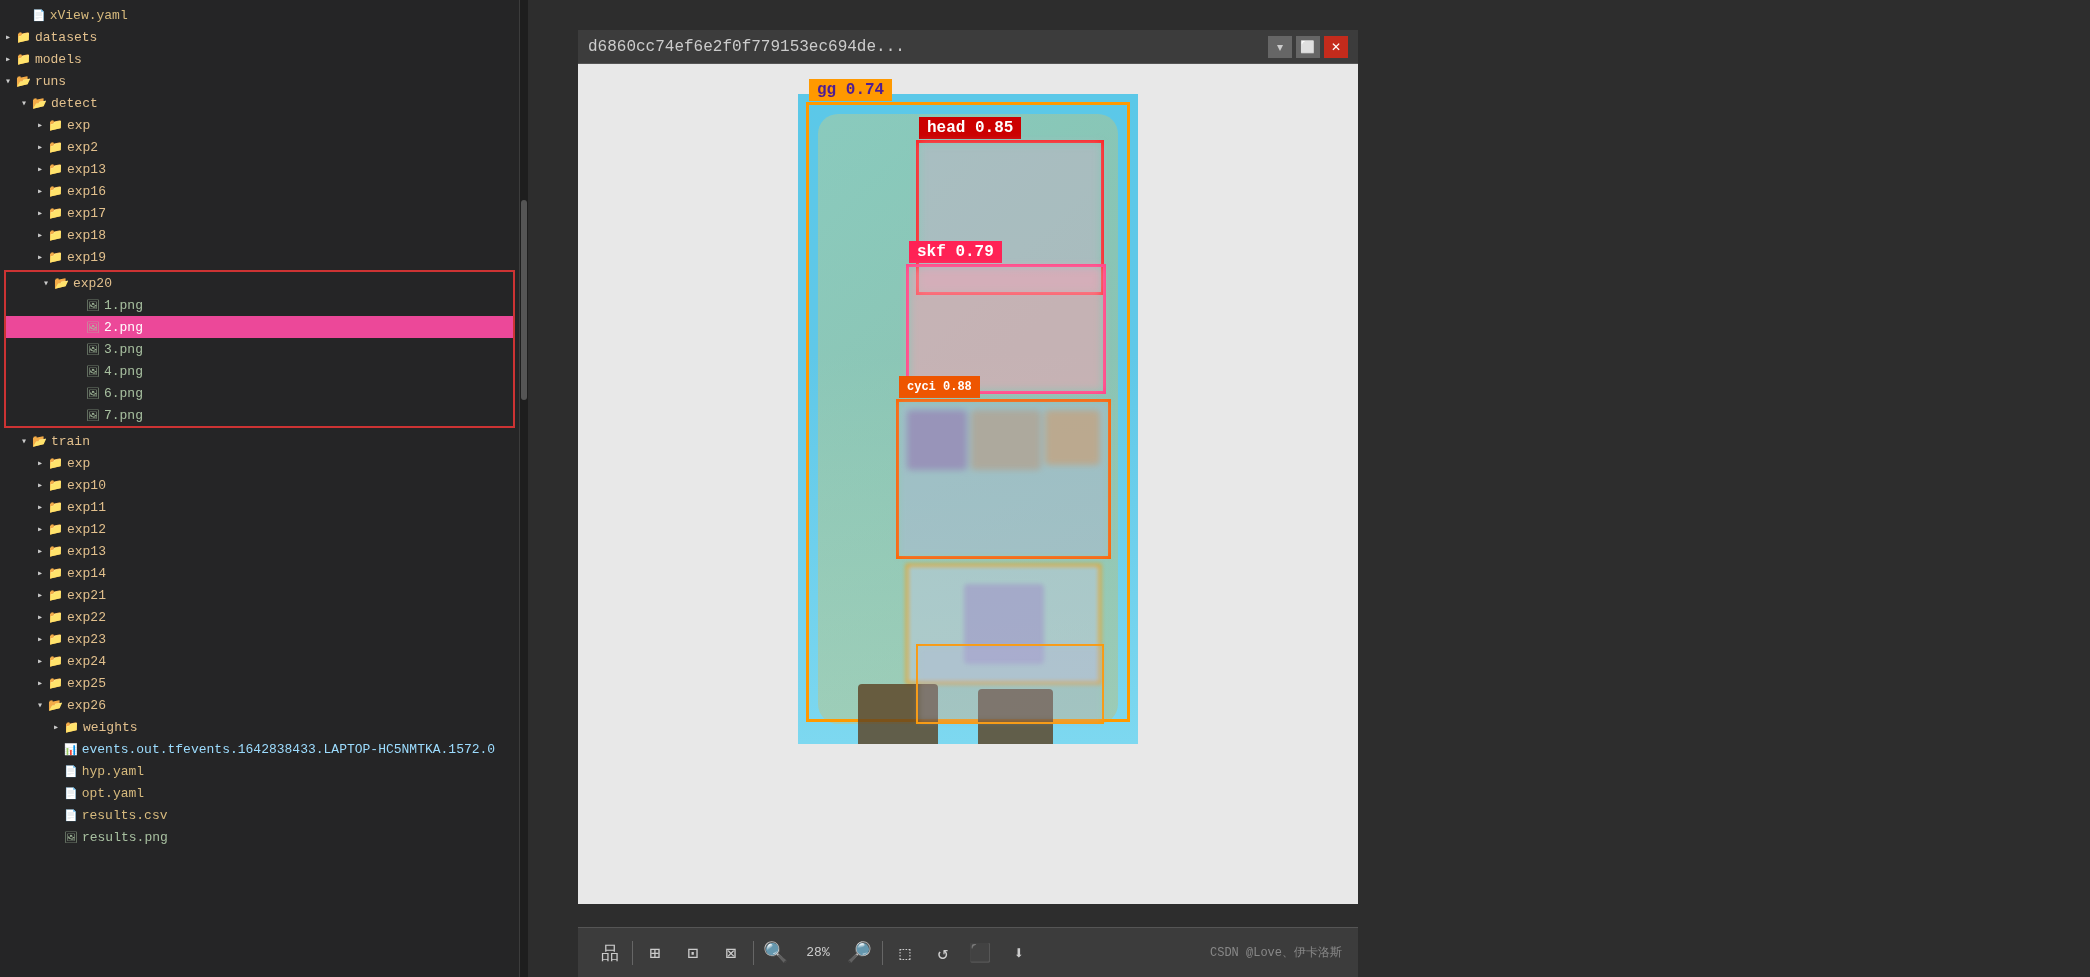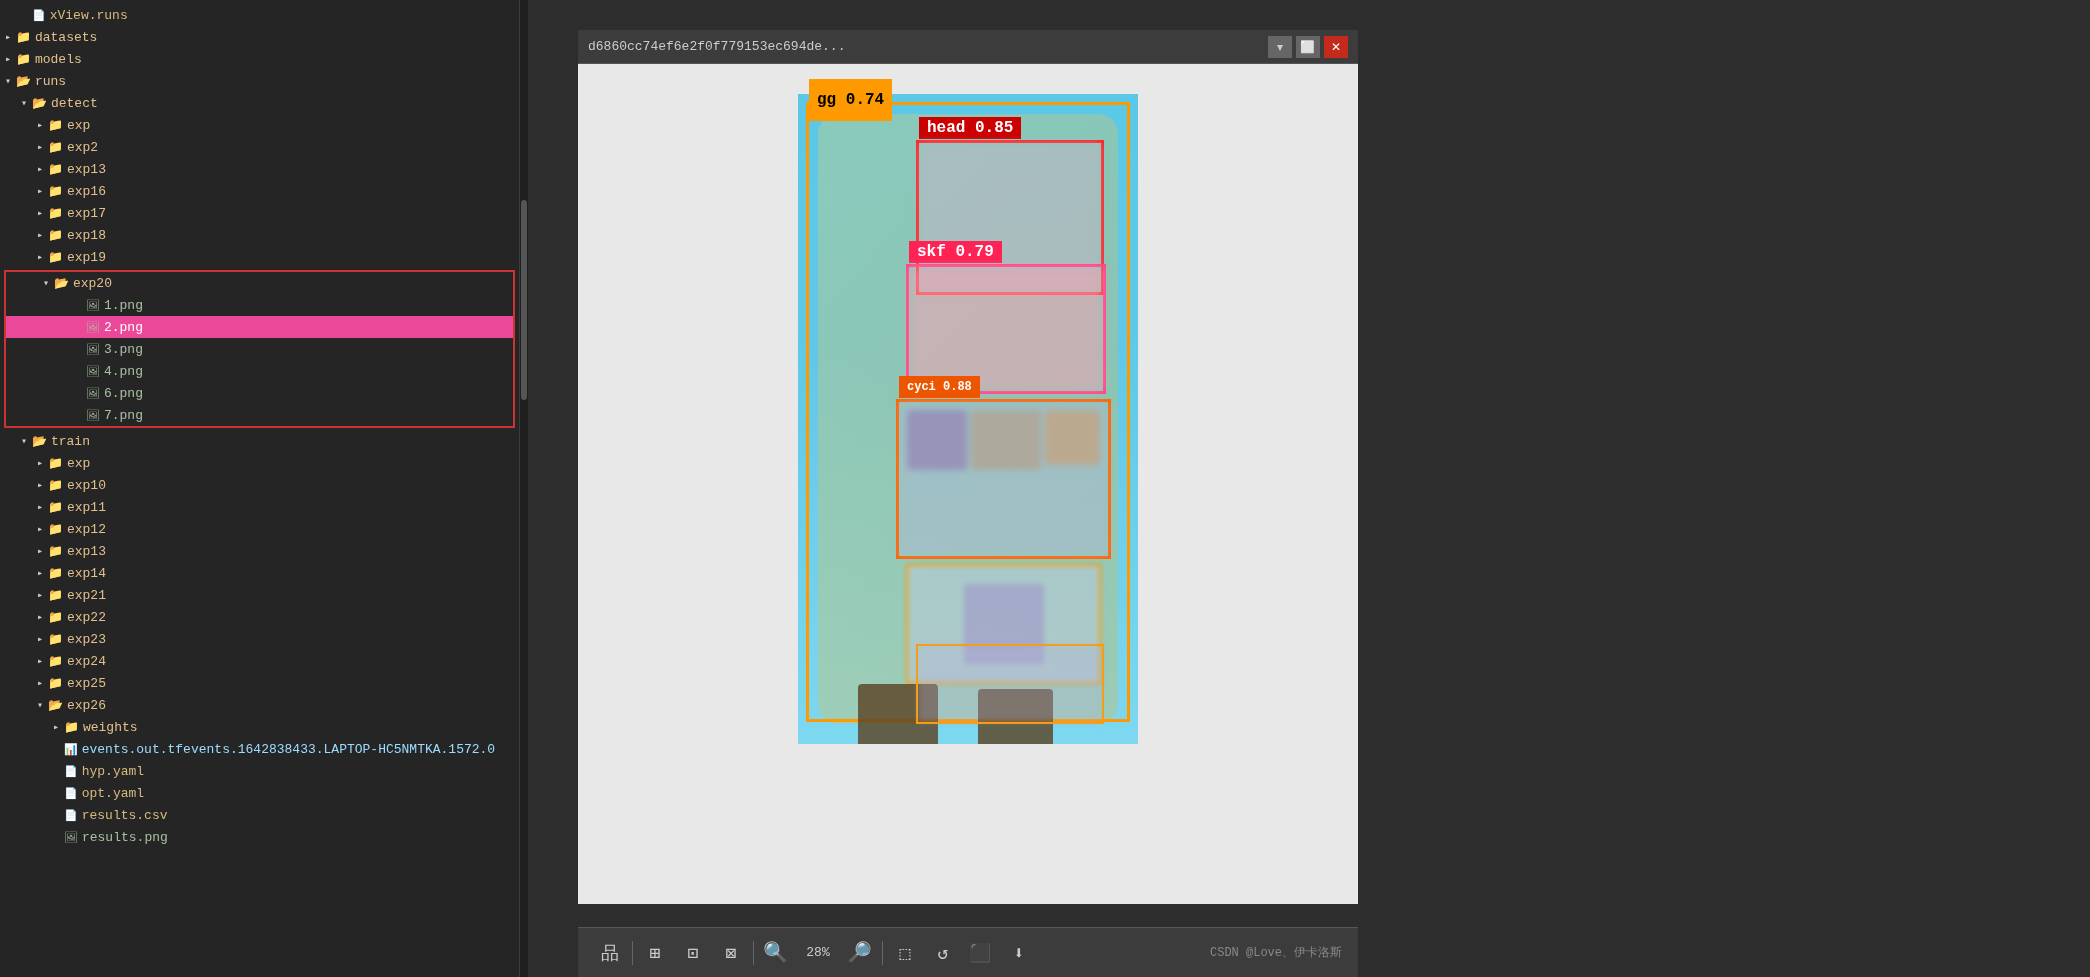--- a/index.html
+++ b/index.html
@@ -149,21 +149,21 @@
 </head>
 <body>
 
 <div class="file-tree-panel">
 
 
   <div class="tree-item">
     <span class="indent" style="width:16px"></span>
     <span class="arrow leaf"></span>
     <span class="icon-file-yaml"></span>
-    <span class="label file-yaml-color">xView.runs</span>
+    <span class="label file-yaml-color">xView.yaml</span>
   </div>
 
   <div class="tree-item">
     <span class="arrow collapsed"></span>
     <span class="icon-folder"></span>
     <span class="label folder-color">datasets</span>
   </div>
 
   <div class="tree-item">
     <span class="arrow collapsed"></span>
@@ -422,36 +422,36 @@
 </div>
 
 <div class="vsplit-bar" style="width:8px; background:#1e1e1e; cursor:col-resize;">
 
   <div style="position:relative; top:200px; width:6px; height:200px; background:#555; border-radius:3px; margin:0 auto;"></div>
 </div>
 
 <div class="right-panel" style="position:relative; flex:1; background:#2d2d2d; height:977px;">
 
   <div style="position:absolute; top:30px; left:50px; width:780px; height:34px; background:#3c3c3c; display:flex; align-items:center; padding:0 10px; border-bottom:1px solid #555; z-index:10;">
-    <span style="flex:1; color:#ccc; font-size:13px; overflow:hidden; text-overflow:ellipsis; white-space:nowrap;">d6860cc74ef6e2f0f779153ec694de...</span>
+    <span style="flex:1; color:#ccc; font-size:16px; overflow:hidden; text-overflow:ellipsis; white-space:nowrap;">d6860cc74ef6e2f0f779153ec694de...</span>
     <div style="display:flex; gap:4px;">
       <button style="width:24px;height:22px;background:#666;border:none;color:#ccc;cursor:pointer;font-size:12px;">▾</button>
       <button style="width:24px;height:22px;background:#666;border:none;color:#ccc;cursor:pointer;font-size:12px;">⬜</button>
       <button style="width:24px;height:22px;background:#c42b1c;border:none;color:white;cursor:pointer;font-size:12px;">✕</button>
     </div>
   </div>
 
   <div style="position:absolute; top:64px; left:50px; width:780px; height:840px; background:#e8e8e8; overflow:hidden;">
 
     <div style="position:relative; width:340px; height:650px; margin:30px auto; background:linear-gradient(180deg, #5bc8e8 0%, #60c8e8 40%, #7dd8f0 100%);">
 
       <div style="position:absolute; left:20px; top:20px; width:300px; height:610px; background:linear-gradient(135deg, #f5d05a 0%, #f0c040 40%, #e8b030 100%); border-radius:20px; opacity:0.3;"></div>
 
       <div style="position:absolute; left:8px; top:8px; width:324px; height:620px; border:3px solid #ff9900; pointer-events:none;">
-        <div style="position:absolute; top:-26px; left:0; background:#ff9900; color:#000000; font-size:16px; font-weight:bold; padding:12px 8px;">gg  0.74</div>
+        <div style="position:absolute; top:-26px; left:0; background:#ff9900; color:#4c1d95; font-size:16px; font-weight:bold; padding:2px 8px;">gg  0.74</div>
       </div>
 
       <div style="position:absolute; left:118px; top:12px; width:188px; height:155px; border:3px solid #ff2222; pointer-events:none;margin-top:34px;">
         <div style="position:absolute; top:-26px; left:0; background:#cc0000; color:white; font-size:16px; font-weight:bold; padding:2px 8px;">head  0.85</div>
 
         <div style="width:100%;height:100%;background:rgba(200,180,200,0.5);filter:blur(4px);"></div>
       </div>
 
       <div style="position:absolute; left:108px; top:170px; width:200px; height:130px; border:3px solid #ff4488; pointer-events:none;">
         <div style="position:absolute; top:-26px; left:0; background:#ff2255; color:white; font-size:16px; font-weight:bold; padding:2px 8px;">skf  0.79</div>

